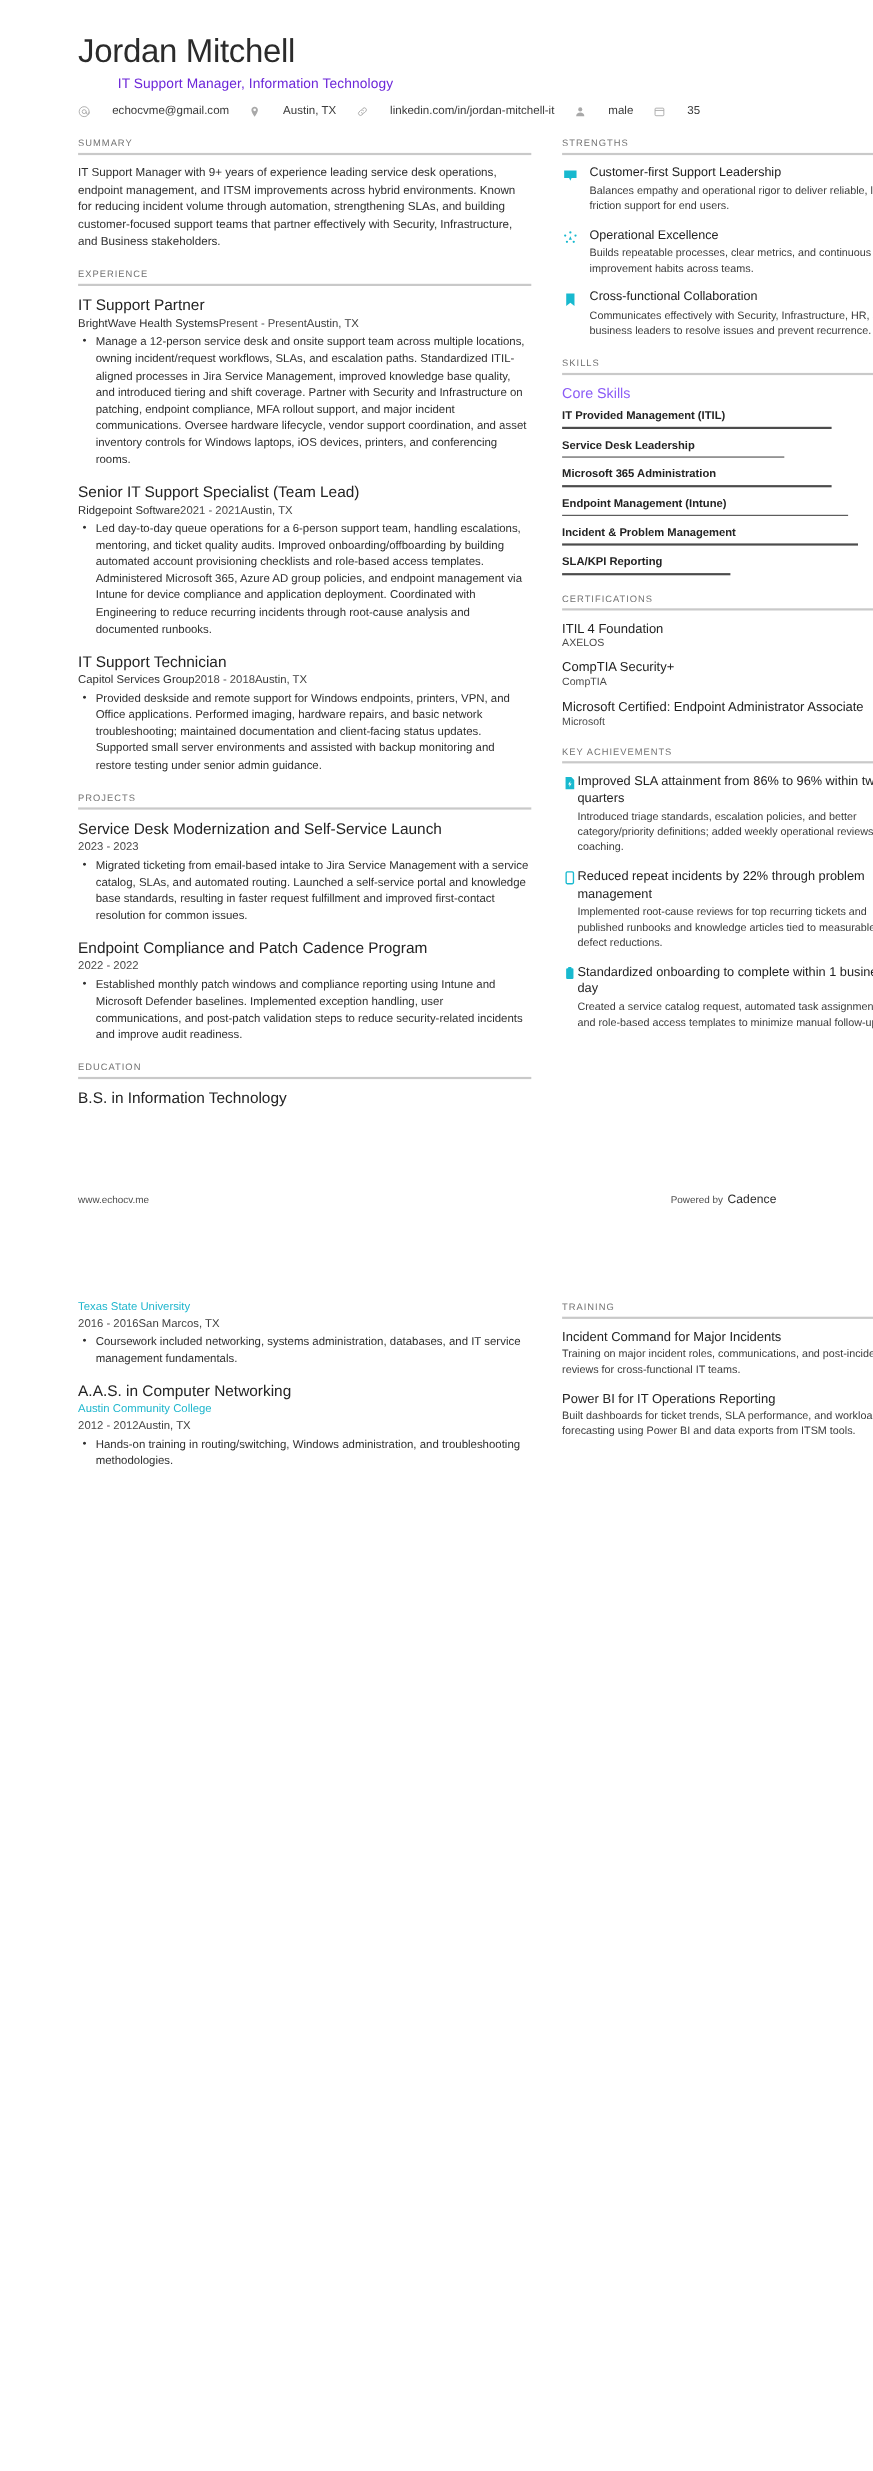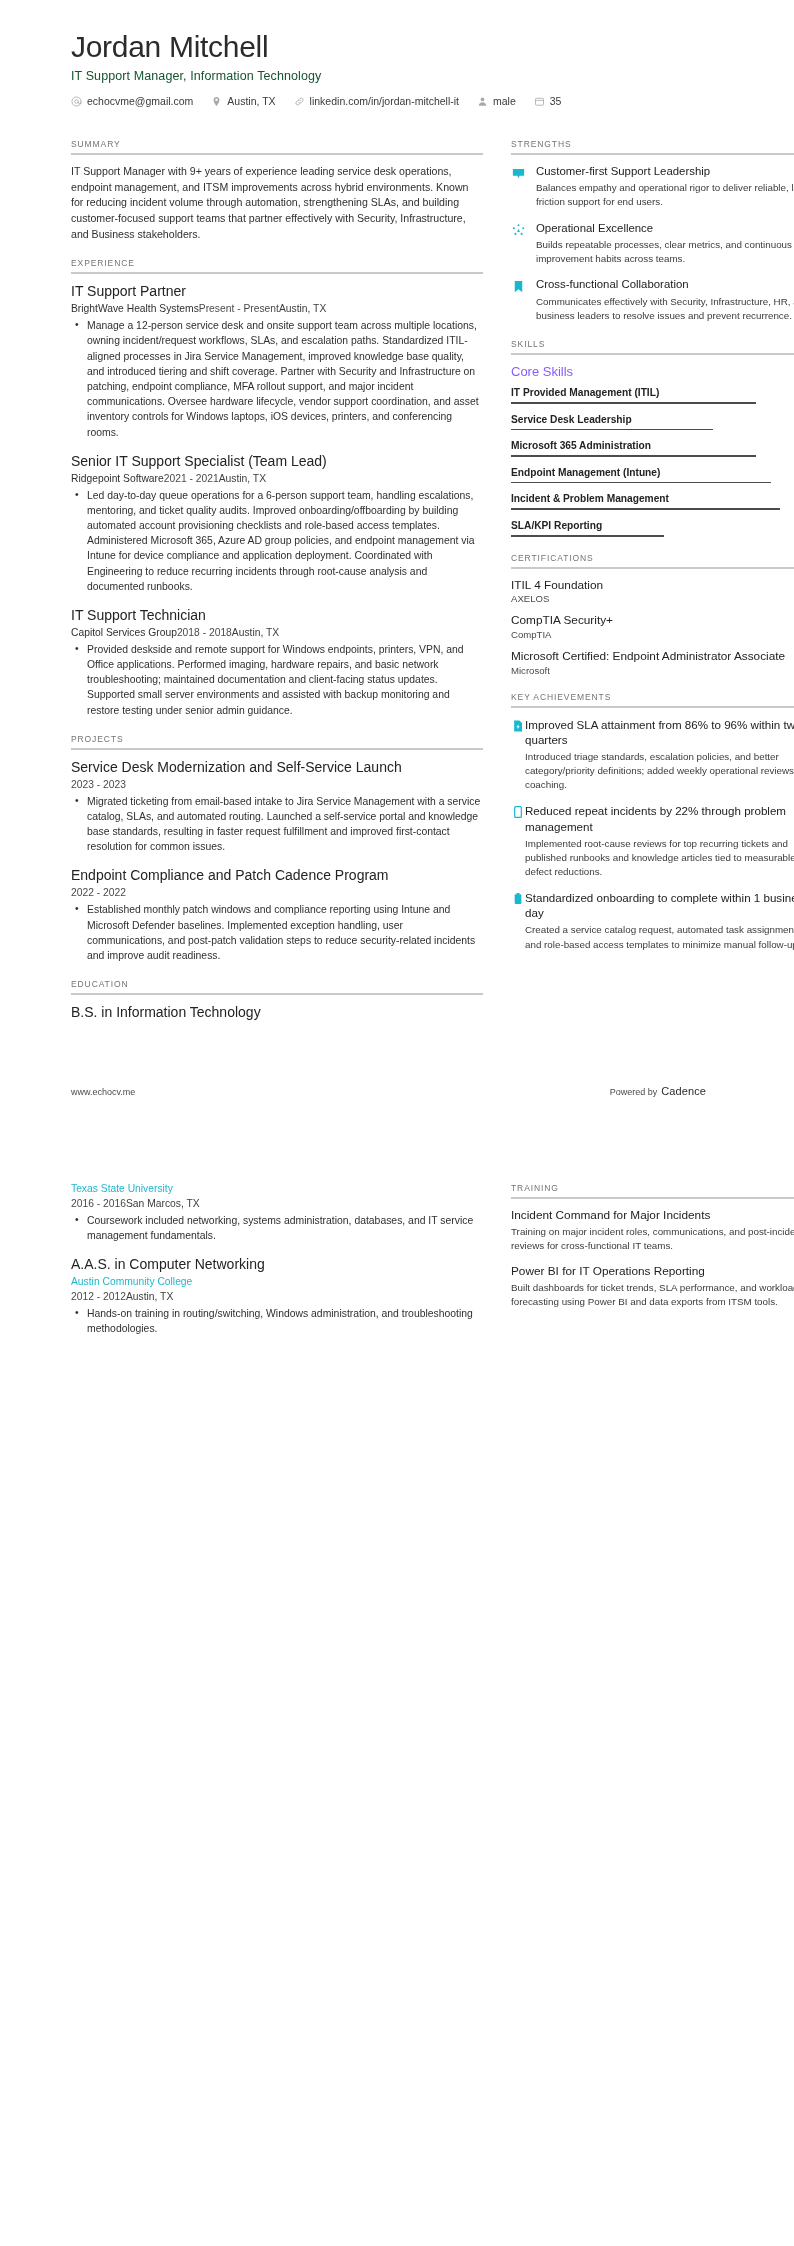--- a/index.html
+++ b/index.html
@@ -27,56 +27,57 @@
   .name {
     font-size: 30px;
     font-weight: 400;
     letter-spacing: -0.3px;
     color: #2b2b2b;
     margin: 0 0 6px 0;
     line-height: 1.1;
   }
   .headline {
     font-size: 12.5px;
-    color: #14532d;
+    color: #6d28d9;
     font-weight: 400;
     margin-bottom: 12px;
     letter-spacing: 0.1px;
+    margin-left: 36px;
   }
   .contact-row {
     display: flex;
     flex-wrap: wrap;
     align-items: center;
     gap: 4px;
     font-size: 10.5px;
     color: #3a3a3a;
   }
   .contact-item {
     display: inline-flex;
     align-items: center;
-    gap: 5px;
+    gap: 20px;
     margin-right: 14px;
     white-space: nowrap;
   }
   .contact-item .ci {
     display: inline-flex;
     width: 11px;
     height: 11px;
     color: #a9a9a9;
     flex: 0 0 auto;
     align-items: center;
     justify-content: center;
   }
   .contact-item .ci svg { display: block; }
 
   
   .columns {
     display: flex;
     gap: 28px;
-    margin-top: 32px;
+    margin-top: 18px;
     align-items: flex-start;
   }
   .col-left { width: 412px; flex: 0 0 412px; }
   .col-right { width: 306px; flex: 0 0 306px; }
 
   
   .sec { margin-bottom: 16px; }
   .sec-title {
     font-size: 8.5px;
     letter-spacing: 0.9px;

